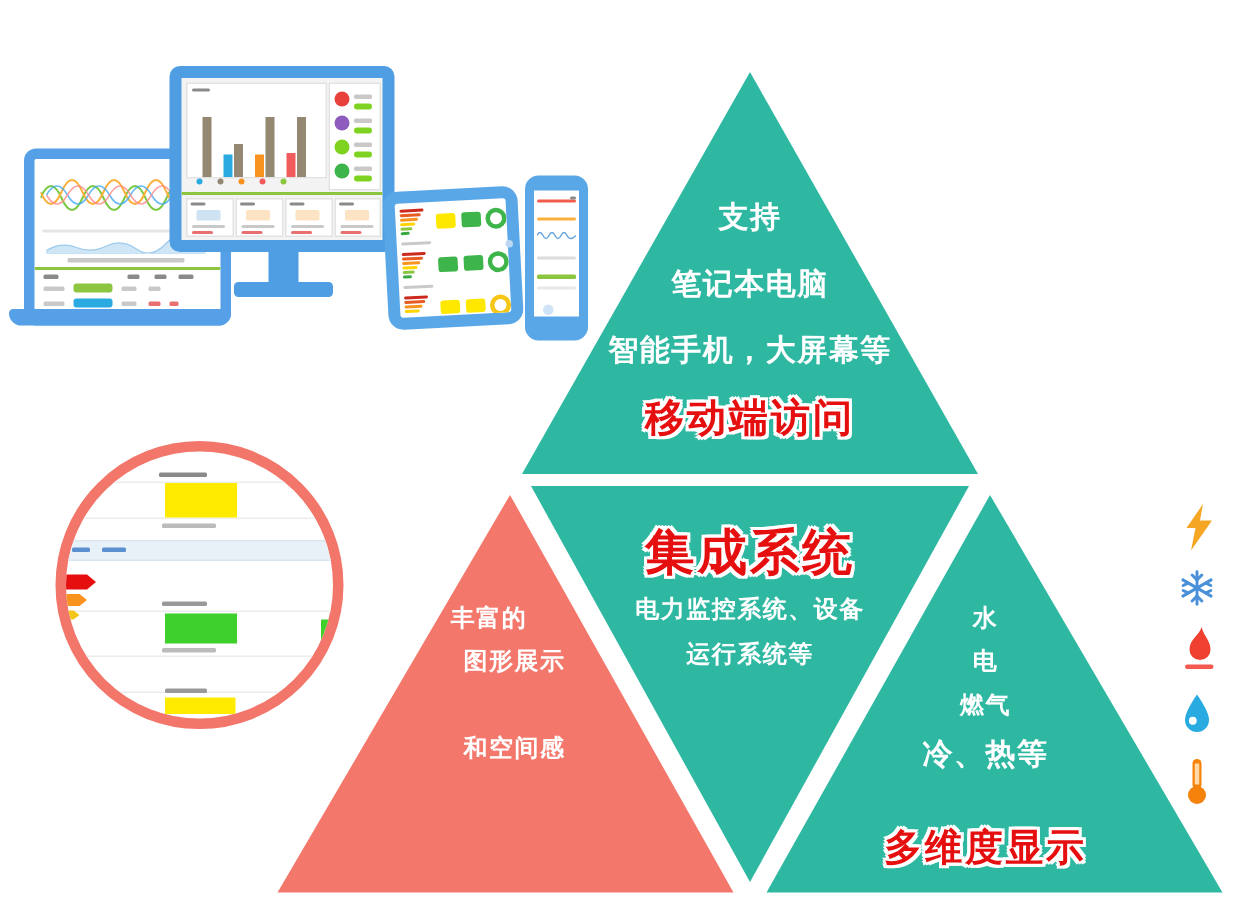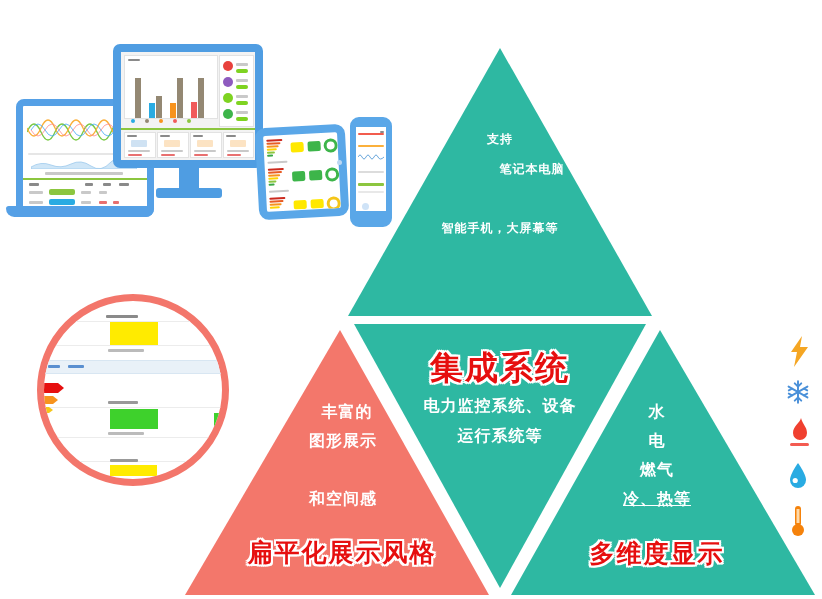--- a/index.html
+++ b/index.html
@@ -2,21 +2,21 @@
 <html><head>
 <meta charset="utf-8">
 <style>
   html,body{margin:0;padding:0;}
   body{font-family:"DejaVu Sans","Liberation Sans",sans-serif;background:#fff;}
   .stage{position:relative;width:822px;height:599px;background:#fff;overflow:hidden;}
   .abs{position:absolute;}
 
   
   .tri-text{position:absolute;width:300px;text-align:center;color:#fff;
-    font-weight:bold;font-size:12px;letter-spacing:1px;}
+    font-weight:bold;font-size:20px;letter-spacing:1px;}
   .tri-title{position:absolute;width:320px;text-align:center;color:#e60f0f;
     font-weight:bold;font-size:26px;letter-spacing:2px;
     text-shadow:2px 0 0 #fff,-2px 0 0 #fff,0 2px 0 #fff,0 -2px 0 #fff,
       2px 2px 0 #fff,-2px -2px 0 #fff,2px -2px 0 #fff,-2px 2px 0 #fff;}
 
   
   .laptop-screen{left:16px;top:99px;width:124px;height:104px;border:7px solid #55a0e6;
     border-radius:8px;background:#fff;overflow:hidden;}
   .laptop-base{left:6px;top:206px;width:148px;height:11px;background:#55a0e6;
     border-radius:4px 4px 12px 12px;}
@@ -54,37 +54,37 @@
 <div class="stage">
 
   <svg class="abs" style="left:0;top:0;" width="822" height="599" viewBox="0 0 822 599">
     <polygon points="500,48 348,316 652,316" fill="#2eb8a2"></polygon>
     <polygon points="354,324 646,324 500,588" fill="#2eb8a2"></polygon>
     <polygon points="340,330 185,595 489,595" fill="#f3776b"></polygon>
     <polygon points="660,330 511,595 815,595" fill="#2eb8a2"></polygon>
   </svg>
 
   <div class="tri-text" style="left:350px;top:131px;">支持</div>
-  <div class="tri-text" style="left:350px;top:161px;margin-left:32px;">笔记本电脑</div>
+  <div class="tri-text" style="left:350px;top:176px;">笔记本电脑</div>
   <div class="tri-text" style="left:350px;top:220px;">智能手机，大屏幕等</div>
+  <div class="tri-title" style="left:340px;top:261px;">移动端访问</div>
 
   <div class="tri-title" style="left:340px;top:346px;font-size:33px;">集成系统</div>
   <div class="tri-text" style="left:350px;top:396px;font-size:16px;">电力监控系统、设备</div>
   <div class="tri-text" style="left:350px;top:426px;font-size:16px;">运行系统等</div>
 
-  <div class="tri-text" style="left:197px;top:402px;font-size:16px;">丰富的</div>
+  <div class="tri-text" style="left:176px;top:402px;font-size:16px;">丰富的</div>
   <div class="tri-text" style="left:193px;top:431px;font-size:16px;">图形展示</div>
   <div class="tri-text" style="left:193px;top:489px;font-size:16px;">和空间感</div>
-  <div class="tri-title" style="left:182px;top:536px;font-size:25px;">扁平化展示风格</div>
 
   <div class="tri-text" style="left:507px;top:402px;font-size:16px;">水</div>
   <div class="tri-text" style="left:507px;top:431px;font-size:16px;">电</div>
   <div class="tri-text" style="left:507px;top:460px;font-size:16px;">燃气</div>
-  <div class="tri-text" style="left:507px;top:489px;font-size:16px;text-decoration:underline;">冷、热等</div>
-  <div class="tri-title" style="left:497px;top:537px;font-size:25px;">多维度显示</div>
+  <div class="tri-text" style="left:507px;top:489px;font-size:20px;">冷、热等</div>
+  <div class="tri-title" style="left:497px;top:548px;font-size:25px;">多维度显示</div>
 
   <svg class="abs" style="left:786px;top:336px;" width="26" height="32" viewBox="0 0 24 32">
     <polygon points="15,0 4,16 10,16 7,31 21,11 13,11" fill="#f5a623"></polygon>
   </svg>
 
   <svg class="abs" style="left:785px;top:379px;" width="26" height="26" viewBox="0 0 24 24">
     <g stroke="#4a90d9" stroke-width="1.8" stroke-linecap="round">
       <line x1="12" y1="2" x2="12" y2="22"></line>
       <line x1="3.3" y1="7" x2="20.7" y2="17"></line>
       <line x1="3.3" y1="17" x2="20.7" y2="7"></line>

